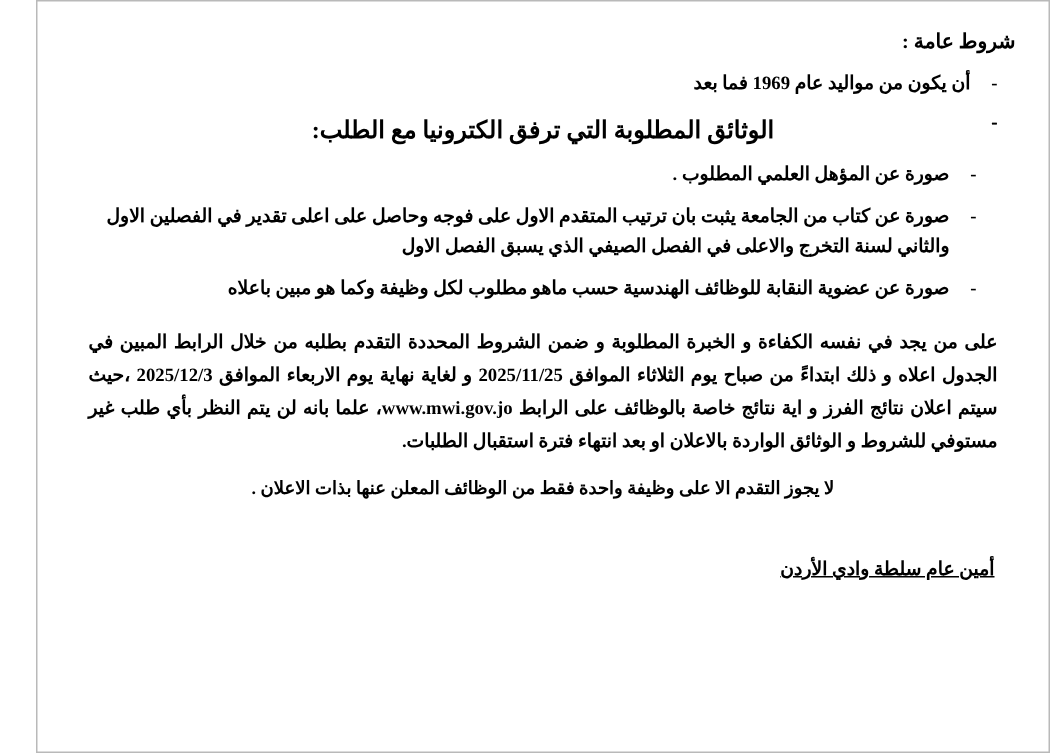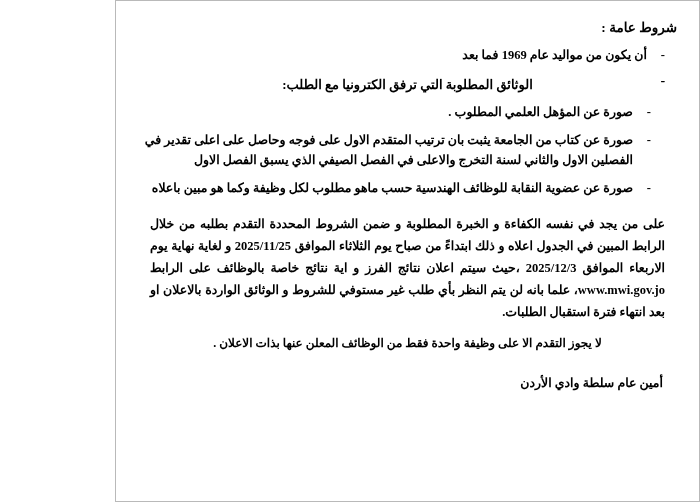--- a/index.html
+++ b/index.html
@@ -7,21 +7,21 @@
     margin: 0;
     padding: 0;
     background: #ffffff;
   }
   body {
     font-family: "Liberation Serif", "DejaVu Serif", serif;
     color: #000000;
   }
   .page {
     position: relative;
-    width: 585px;
+    width: 676px;
     height: 502px;
     background: #ffffff;
     border: 1px solid #b9b9b9;
     box-sizing: border-box;
     overflow: hidden;
     direction: rtl;
   }
   .inner {
     padding: 14px 22px 10px 22px;
   }
@@ -45,21 +45,21 @@
     padding-right: 30px;
     text-align: right;
   }
   ul.conditions li .dash {
     position: absolute;
     right: 12px;
     top: 0;
   }
   .docs-heading {
     font-weight: bold;
-    font-size: 13px;
+    font-size: 16px;
     text-align: center;
     margin: 12px 0 9px 0;
     direction: rtl;
   }
   ul.docs {
     list-style: none;
     margin: 0;
     padding: 0;
   }
   ul.docs li {
@@ -88,23 +88,24 @@
     padding: 0 12px;
     margin-top: 16px;
   }
   .note {
     font-weight: bold;
     font-size: 12px;
     text-align: center;
     margin-top: 12px;
   }
   .signature {
-    margin-top: 22px;
+    margin-top: 36px;
     padding-right: 14px;
     text-align: right;
+    text-decoration: underline;
   }
   .signature div {
     font-weight: bold;
     font-size: 12.5px;
     line-height: 1.6;
   }
 </style>
 </head>
 <body>
 

